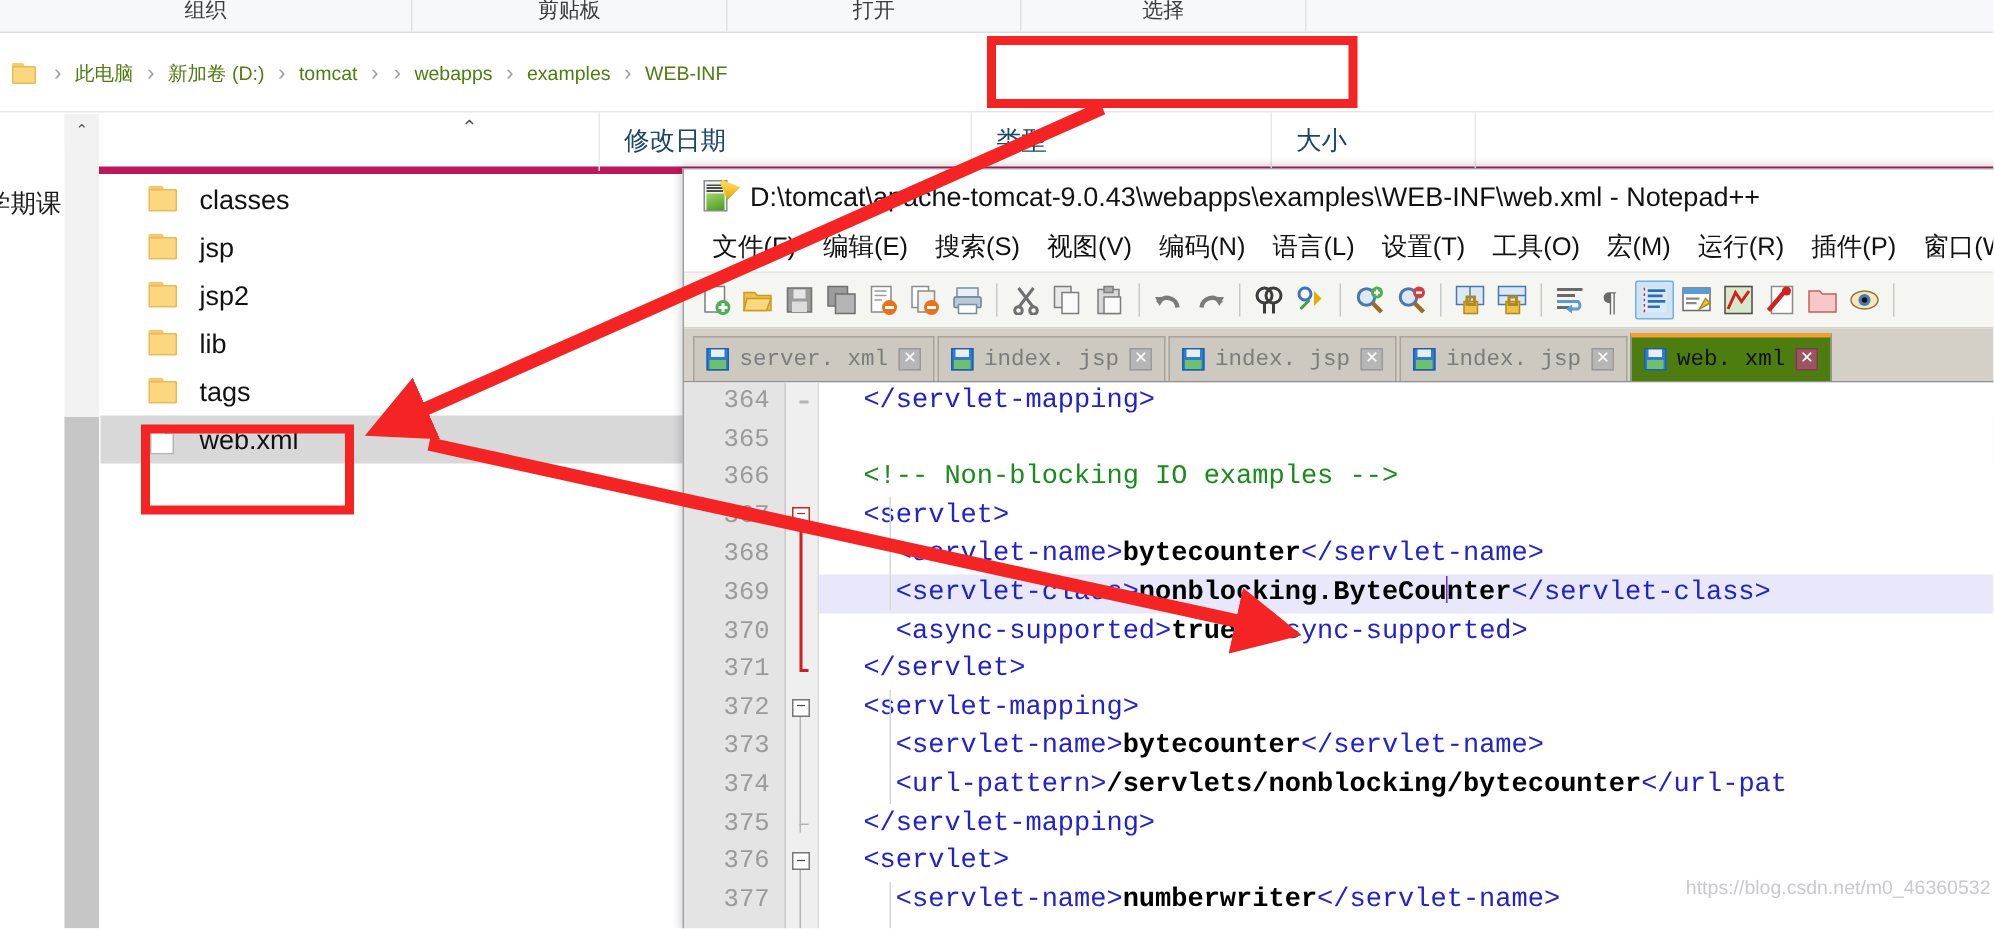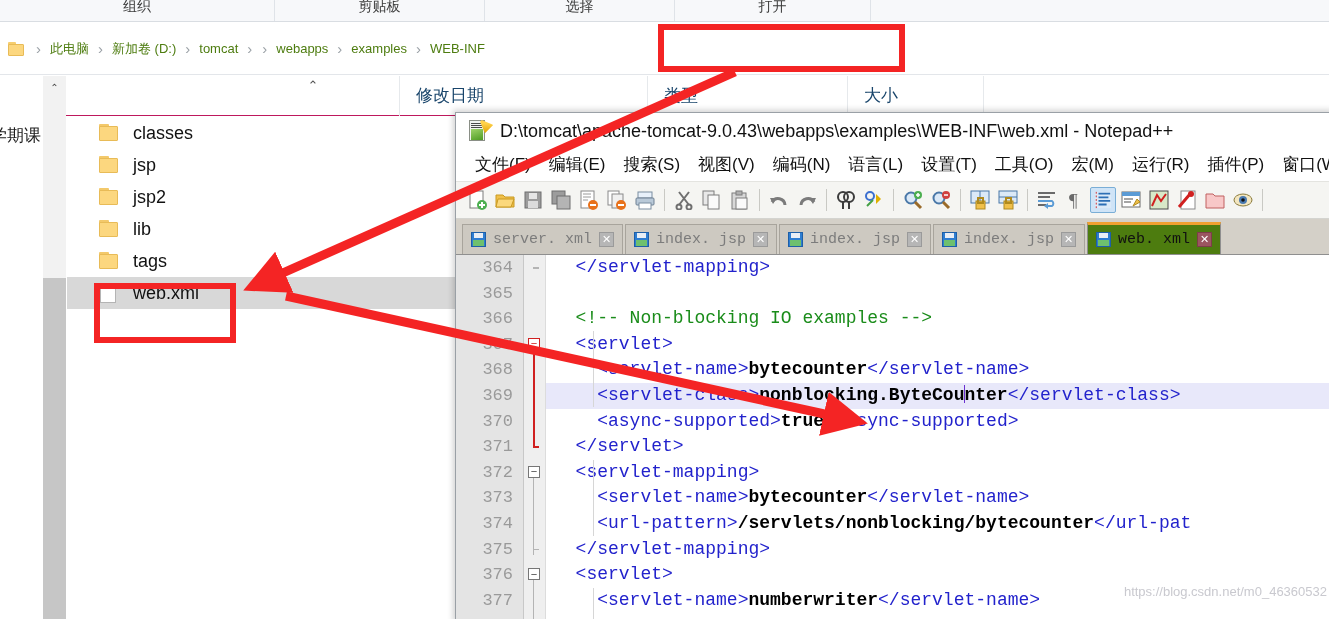--- a/index.html
+++ b/index.html
@@ -56,21 +56,21 @@
     font-size:13px; color:#4d7c0f; line-height:24px;
     padding:2px 4px; white-space:nowrap; letter-spacing:0px;
   }
   .crumb-sep {
     color:#9aa0a6; font-size:15px; padding:0 5px; user-select:none;
     line-height:24px;
   }
 
   .collist-header {
     position:absolute; left:0; top:76px; width:1329px; height:40px;
-    background:#ffffff; border-bottom:1px solid #be185d;
+    background:#ffffff; border-bottom:5px solid #be185d;
     display:flex; align-items:center;
   }
   .colh {
     font-size:17px; color:#2b5797; color:#19456b; line-height:22px;
     height:40px; display:flex; align-items:center; padding-left:16px;
     border-right:1px solid #e6e9ec; white-space:nowrap;
   }
   .colh-name { width:400px; padding-left:22px; }
   .colh-date { width:248px; }
   .colh-type { width:200px; }
@@ -287,22 +287,22 @@
 </head>
 <body>
 
 <div id="root">
 
   <div id="explorer">
 
     <div class="ribbon-groups">
       <div class="ribbon-group rg1">组织</div>
       <div class="ribbon-group rg0">剪贴板</div>
+      <div class="ribbon-group rg3">打开</div>
       <div class="ribbon-group rg4">选择</div>
-      <div class="ribbon-group rg3">打开</div>
       <div class="ribbon-group rg5"></div>
     </div>
 
     <div class="addressbar">
       <div class="crumb-folder-icon">
         <div class="tab"></div>
           <div class="body"></div>
       </div>
       <span class="crumb-sep">›</span>
       <span class="crumb">此电脑</span>

